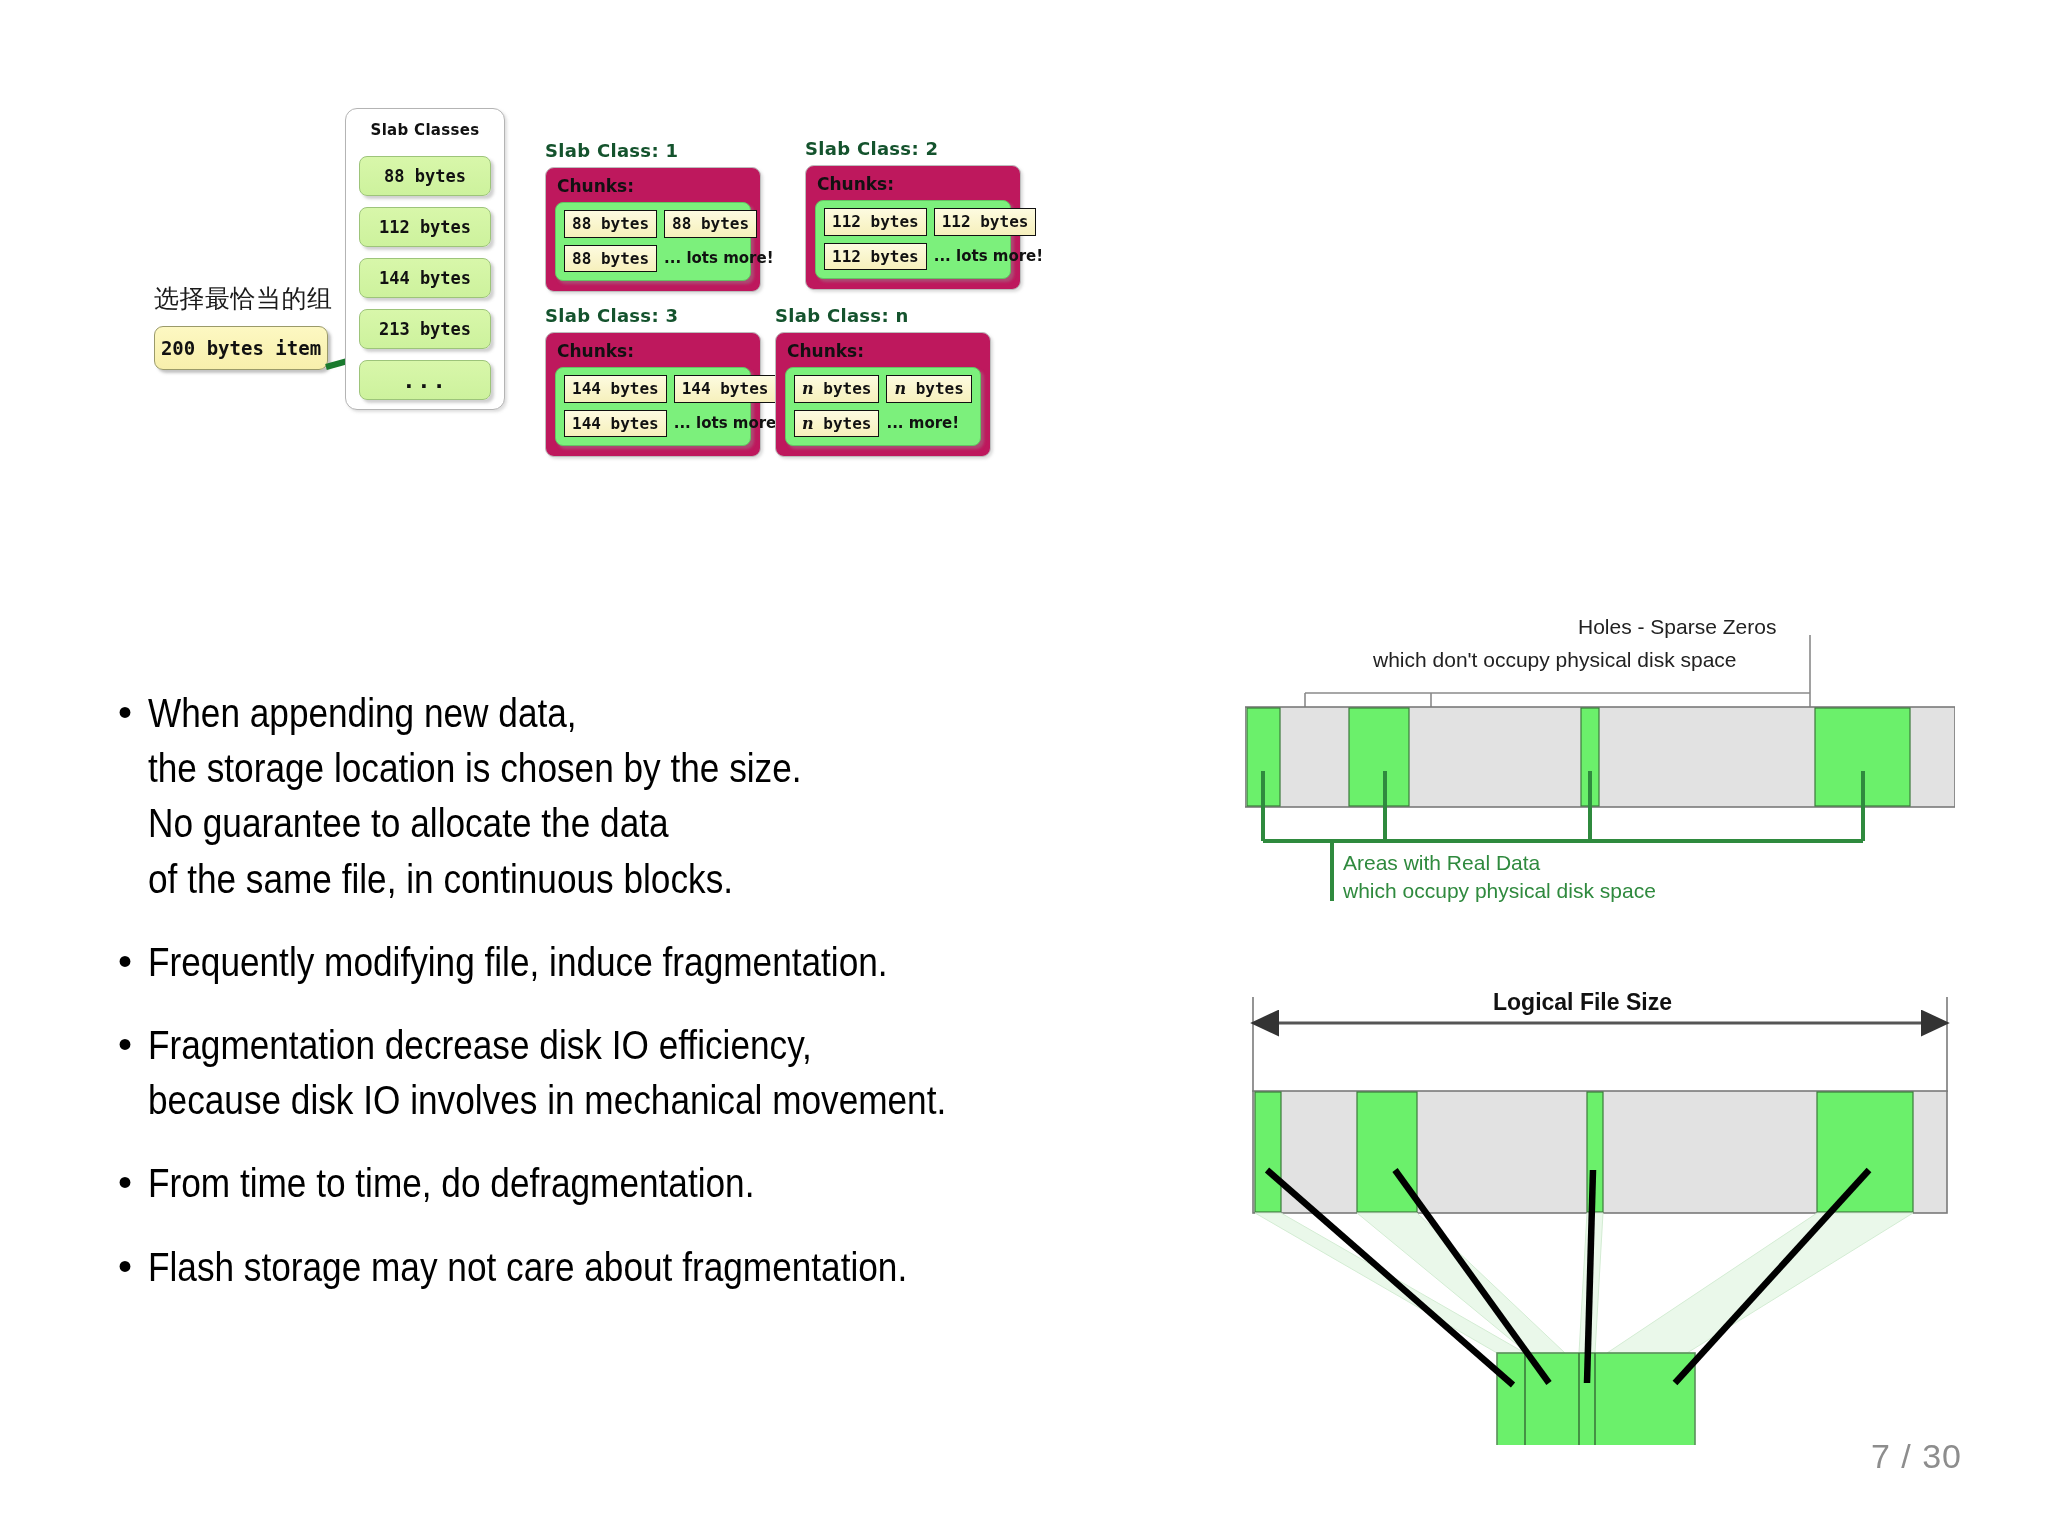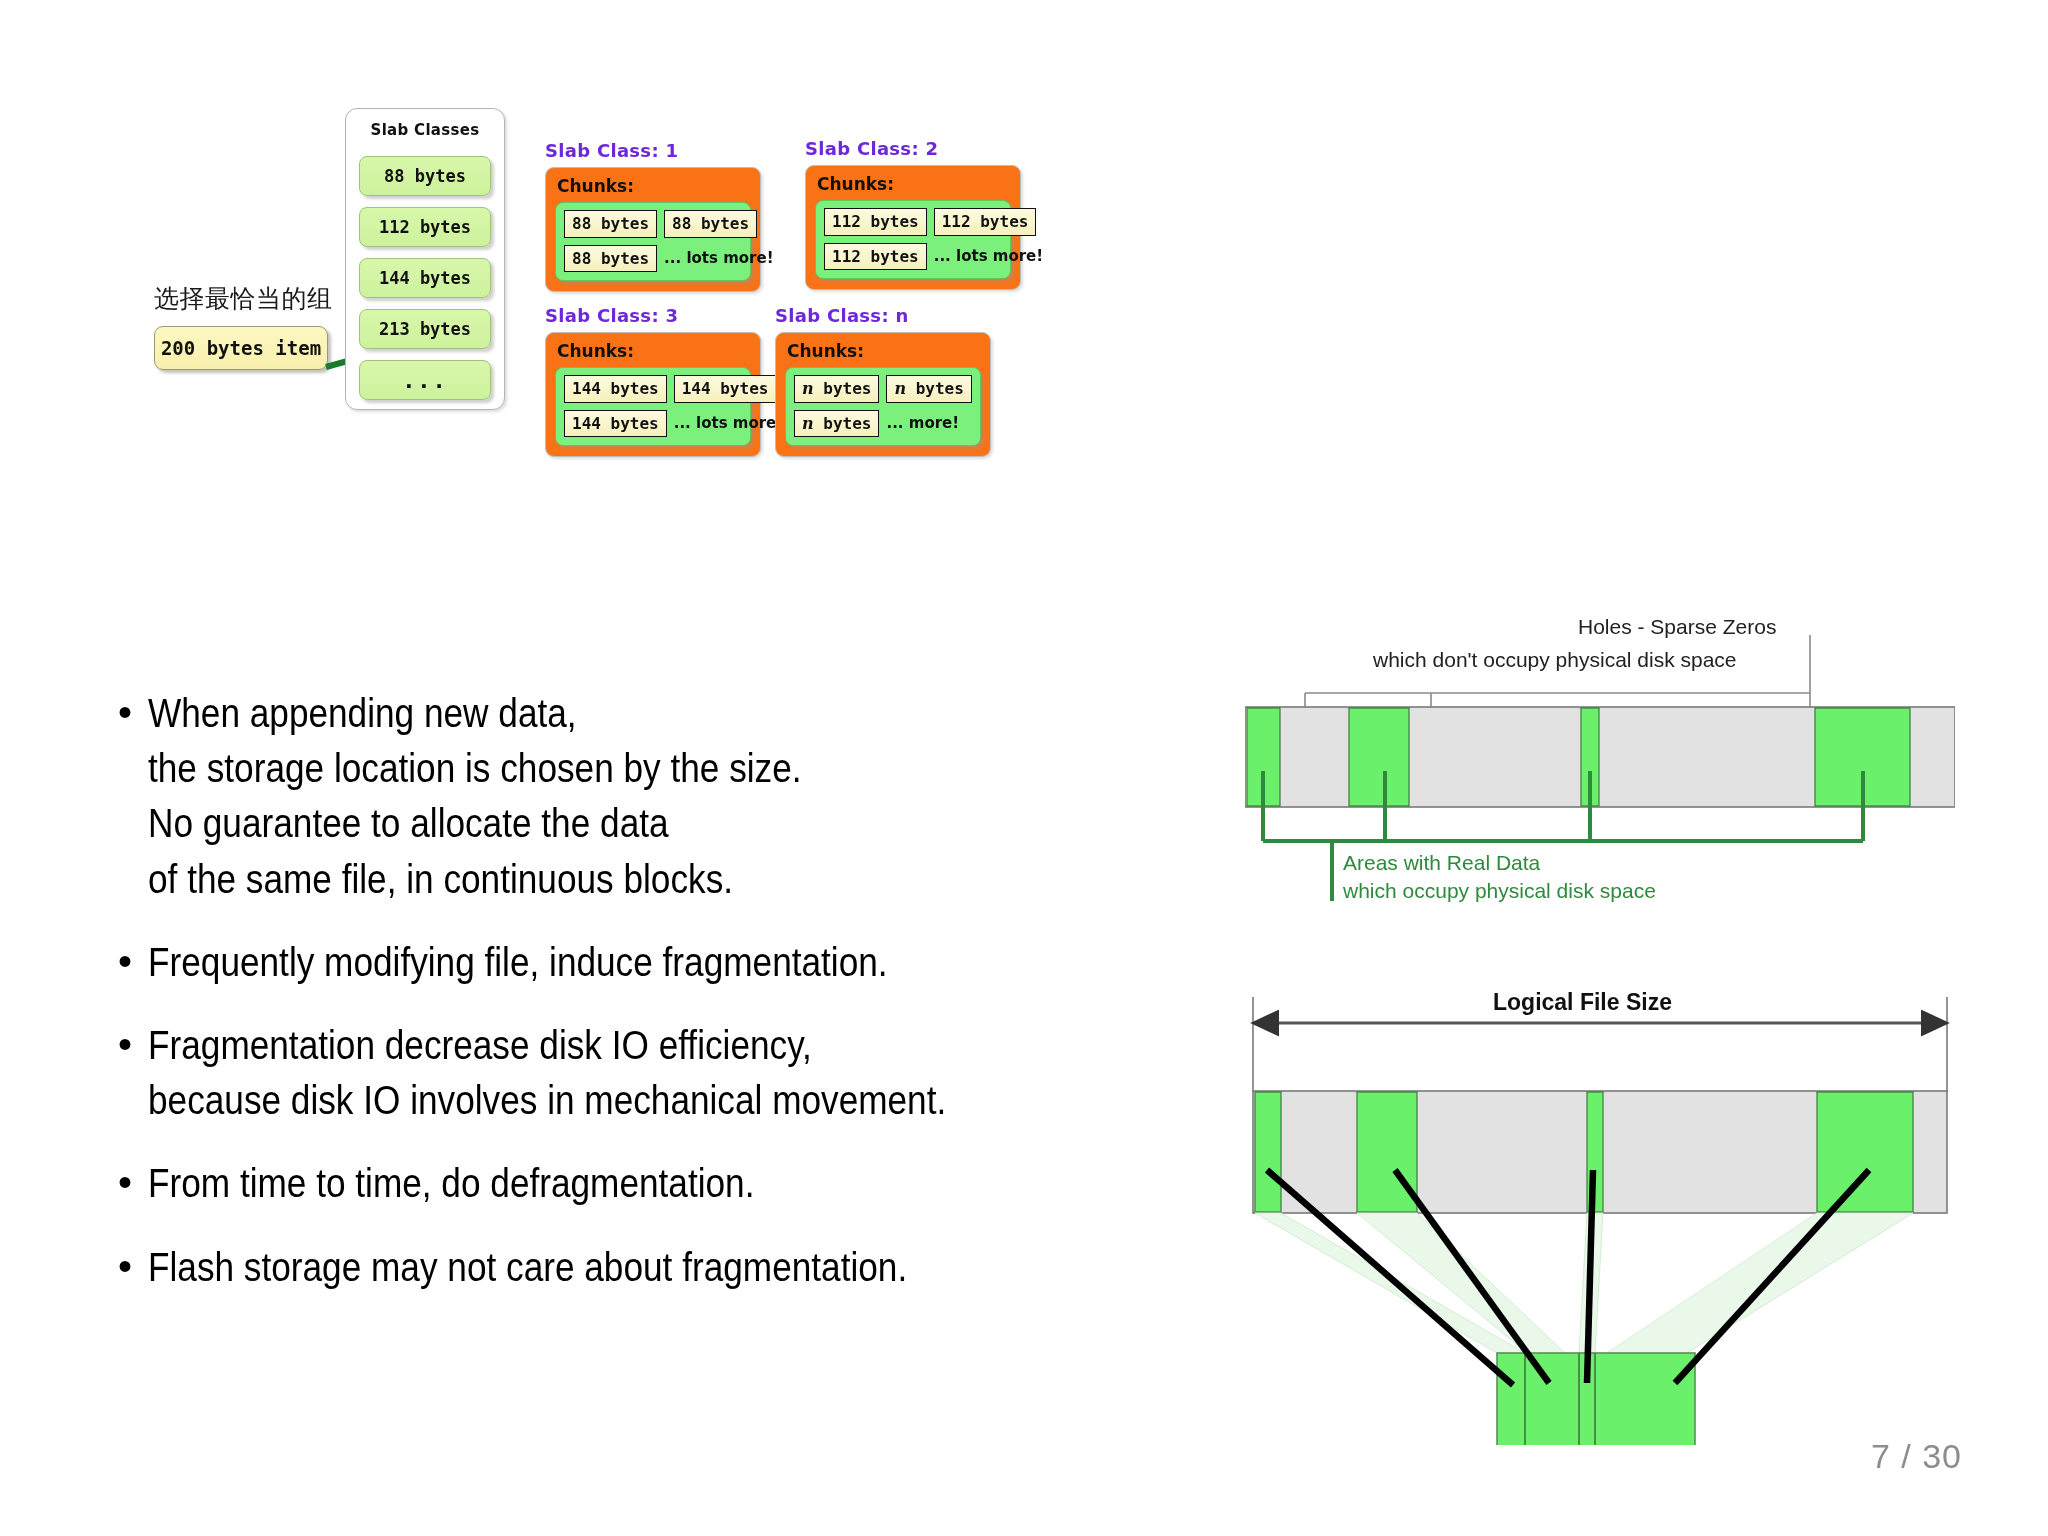--- a/index.html
+++ b/index.html
@@ -57,26 +57,26 @@
     display:flex;align-items:center;justify-content:center;
     font-family:"DejaVu Sans Mono","Liberation Mono",monospace;
     font-weight:bold;font-size:17px;color:#111;
   }
   .slab-item.ellipsis{font-size:22px;letter-spacing:2px;}
 
   
   .sc-card{position:absolute;}
   .sc-title{
     font-family:"DejaVu Sans",sans-serif;
-    font-weight:bold;font-size:18px;color:#6d28d9;
+    font-weight:bold;font-size:18px;color:#14532d;
     margin-bottom:6px;letter-spacing:.3px;
   }
   .sc-body{
     width:216px;
-    background:#f97316;border:1.2px solid #bdbdbd;border-radius:9px;
+    background:#be185d;border:1.2px solid #bdbdbd;border-radius:9px;
     box-shadow:2px 2px 3px rgba(170,170,170,.4);
     padding:7px 9px 10px 9px;
     box-sizing:border-box;
   }
   .sc-chunks-label{
     font-family:"DejaVu Sans",sans-serif;
     font-weight:bold;font-size:17px;color:#111;
     margin:1px 0 6px 2px;
   }
   .sc-green{

